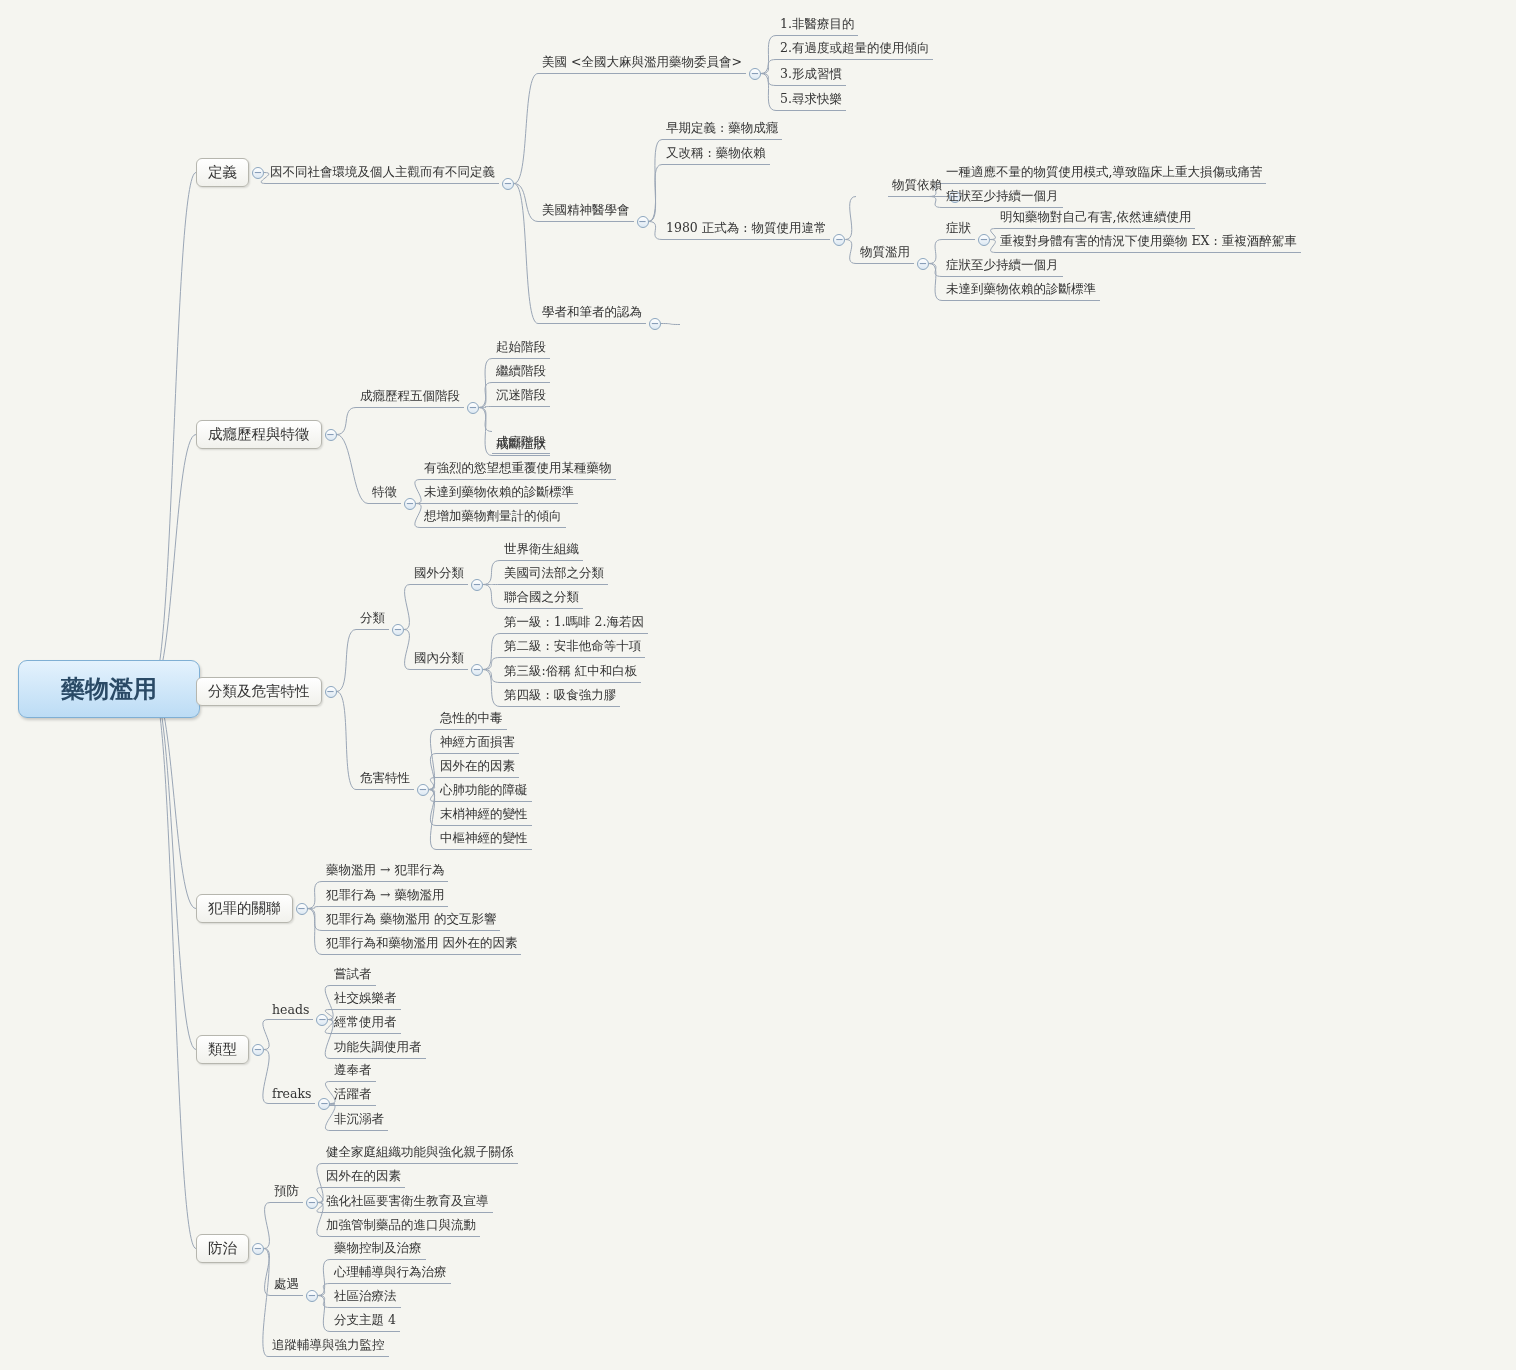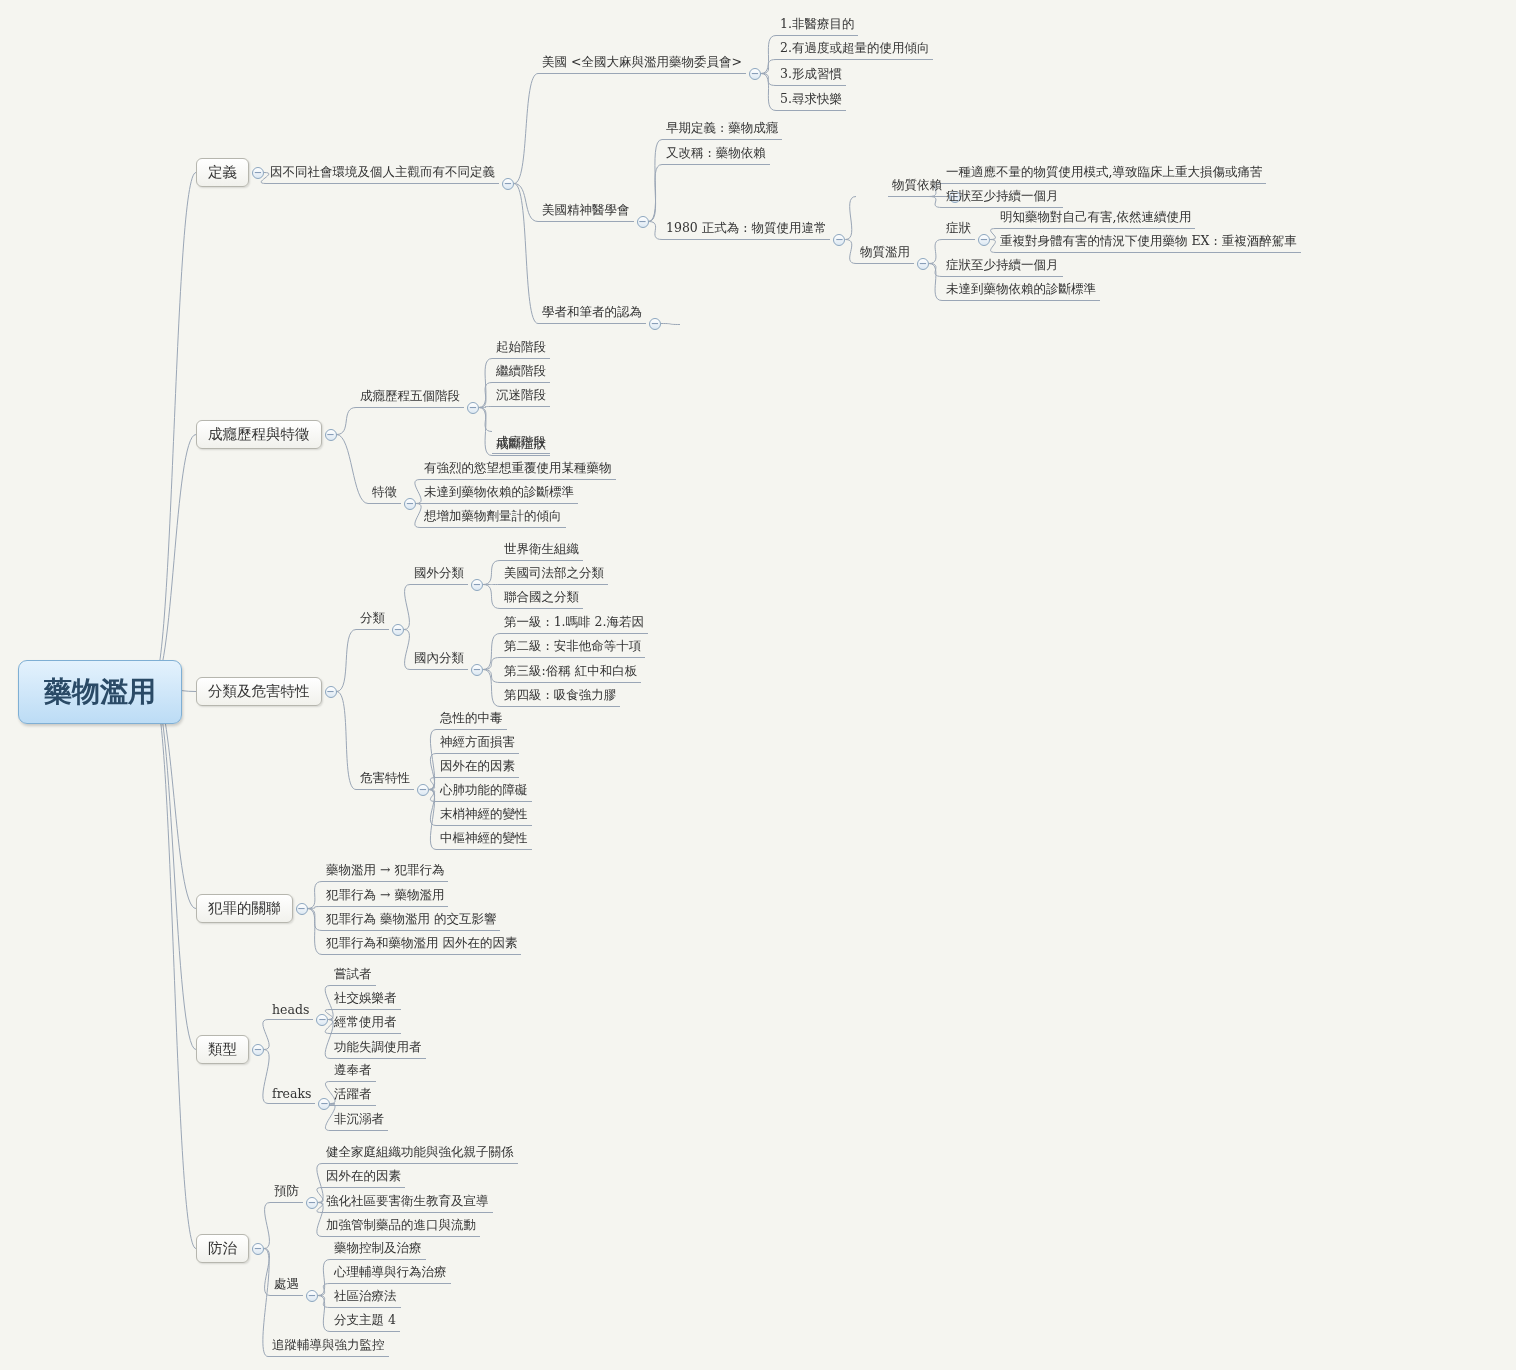--- a/index.html
+++ b/index.html
@@ -4,21 +4,21 @@
 <style>
   * { margin:0; padding:0; box-sizing:border-box; }
   html,body { background:#f5f5f0; }
   body { font-family:"DejaVu Serif","Liberation Serif",serif; color:#333; }
   #canvas { position:relative; width:1516px; height:1370px; overflow:hidden; background:#f5f5f0; }
   #connectors { position:absolute; left:0; top:0; width:1516px; height:1370px; }
   .link { fill:none; stroke:#9aa6b6; stroke-width:1; }
   .node { position:absolute; display:flex; align-items:center; white-space:nowrap; }
   .node-root .label{
     background:linear-gradient(#e4f2fd,#bcdcf5); border:1px solid #7fafd4; border-radius:9px;
-    padding:12px 25px; font-size:28px; font-weight:bold; color:#2a4a66;
+    padding:12px 42px; font-size:24px; font-weight:bold; color:#2a4a66;
     box-shadow:1px 2px 3px rgba(0,0,0,.18);
   }
   .node-box .label{
     background:linear-gradient(#ffffff,#f1f1ec); border:1px solid #b6b6ae; border-radius:6px;
     padding:4px 11px; font-size:14.5px; color:#333;
     box-shadow:1px 1px 2px rgba(0,0,0,.13);
   }
   .node-text { font-size:12.5px; align-items:flex-end; }
   .node-text .label{ padding:1px 4px 2px; border-bottom:1px solid #9aa6b6; }
   .collapse{

